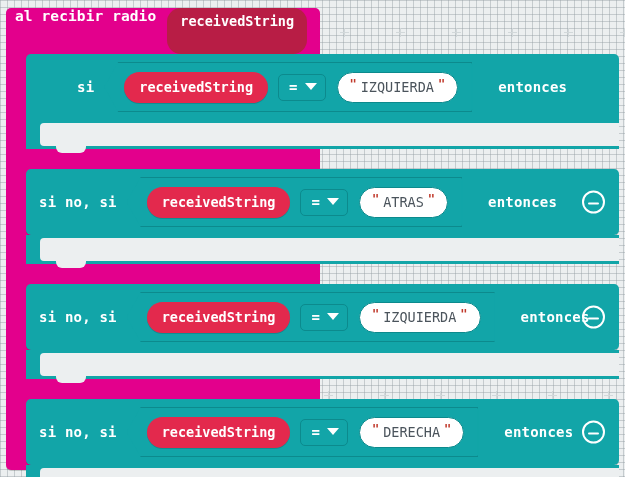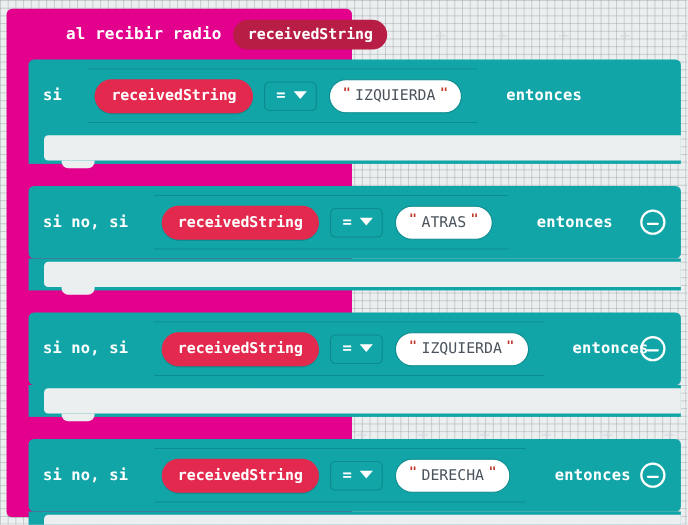--- a/index.html
+++ b/index.html
@@ -30,21 +30,21 @@
 
   
   #event-block{
     position:absolute;left:6px;top:8px;width:314px;height:462px;
     background:#e3008c;
     border-radius:5px;
     box-shadow:0 1px 0 rgba(0,0,0,.18);
   }
   #event-header{
     position:absolute;left:0;top:0;width:100%;height:46px;
-    display:flex;align-items:center;padding-left:9px;box-sizing:border-box;margin-left:45px;
+    display:flex;padding-left:9px;box-sizing:border-box;
   }
   #event-label{
     color:#fff;font-size:14.5px;font-weight:bold;letter-spacing:.1px;
     white-space:nowrap;
   }
   #event-param{
     margin-left:11px;
     background:#b81d45;
     color:#fff;font-size:13.5px;font-weight:bold;
     padding:5px 13px 6px;border-radius:14px;white-space:nowrap;
@@ -65,21 +65,21 @@
     background:#12a5a8;
     border-radius:5px;
     box-shadow:0 1px 0 rgba(0,0,0,.14);
     display:flex;align-items:center;
     box-sizing:border-box;
   }
   .if-row.r1{width:593px;}
   .if-row.r2{width:593px;}
   .if-row.r3{width:593px;}
   .if-row.r4{width:593px;}
-  .if-row.r1{border-radius:5px 5px 0 0;}
+  .if-row.r1{border-radius:5px 5px 0 0;padding-left:38px;}
 
   .if-keyword{
     color:#fff;font-size:14px;font-weight:bold;white-space:nowrap;
     margin-left:13px;letter-spacing:.2px;
   }
   
   .bool-socket{
     position:relative;
     margin-left:10px;
     height:48px;

